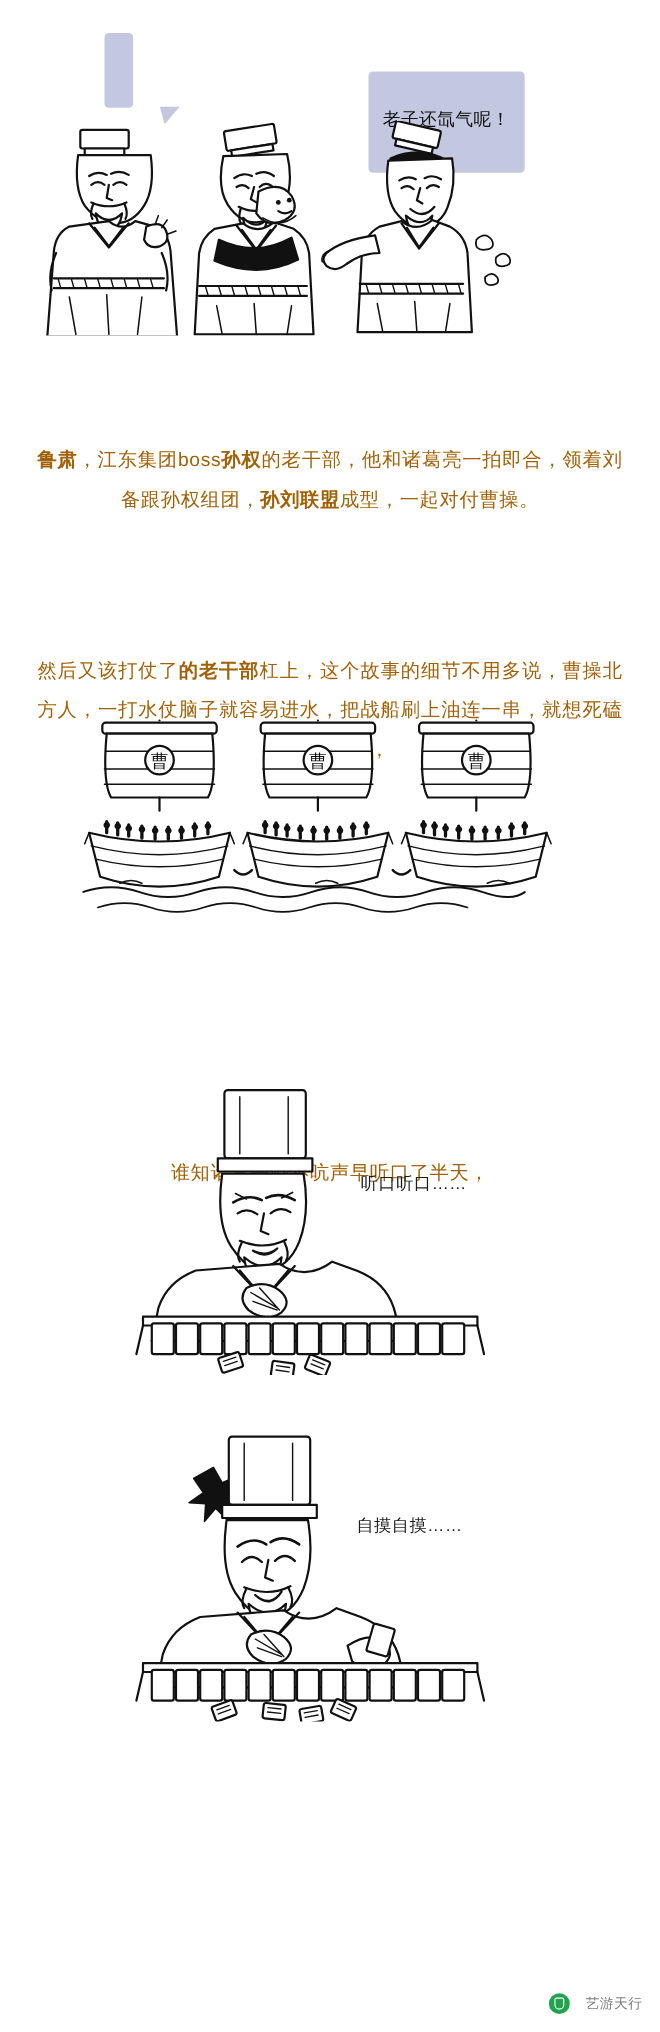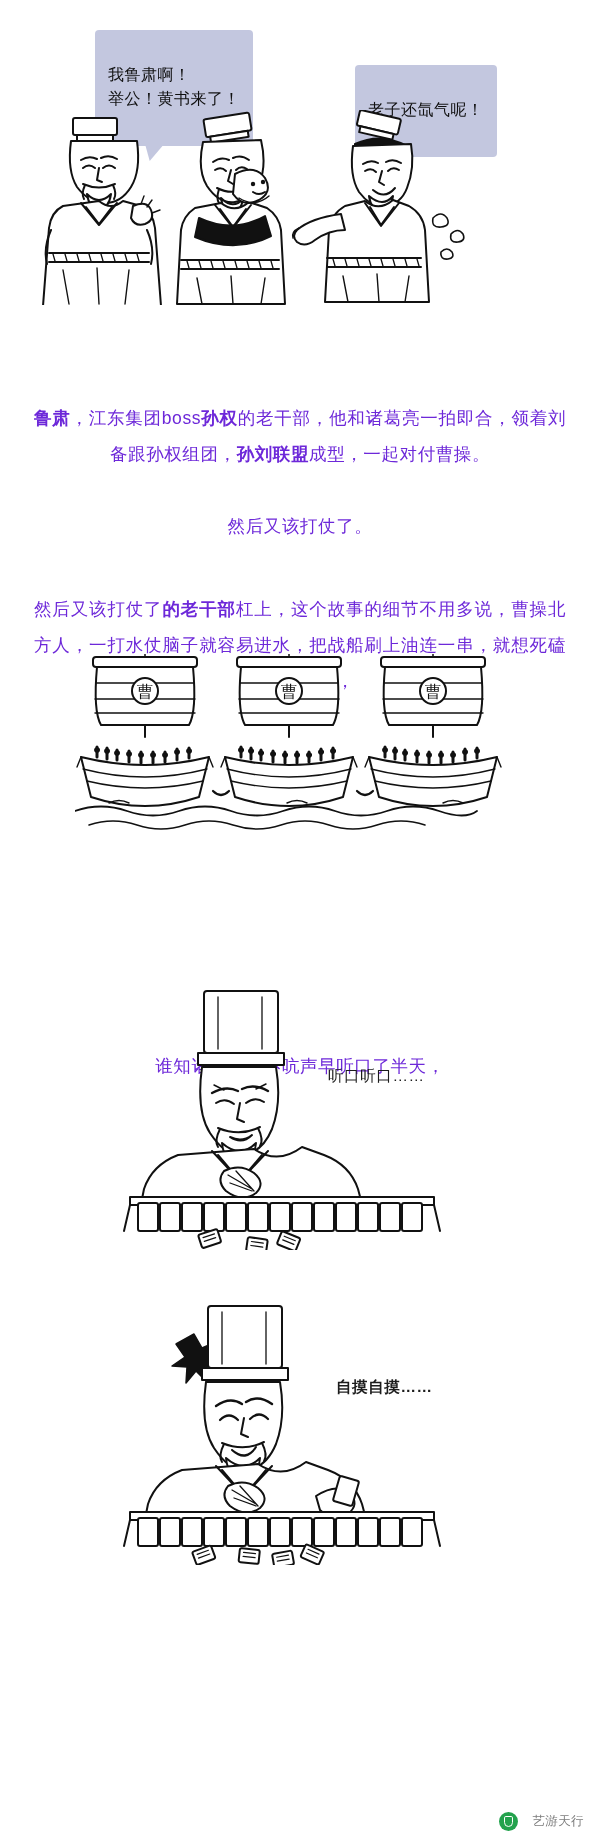--- a/index.html
+++ b/index.html
@@ -31,56 +31,56 @@
   }
   .bubble .tail{
     position:absolute;
     width:0;height:0;
     border-left:9px solid transparent;
     border-right:9px solid transparent;
     border-top:16px solid #c3c7df;
   }
   #bubble-1{left:95px;top:30px;}
   #bubble-1 .tail{left:48px;bottom:-15px;transform:skewX(-16deg);}
-  #bubble-2{left:355px;top:65px;}
+  #bubble-2{left:335px;top:65px;}
   #bubble-2 .tail{left:36px;bottom:-15px;transform:skewX(12deg);}
 
   
   .illus{position:absolute;}
   .illus svg{display:block;}
 
   
   .para{
     position:absolute;
     left:34px;
     width:532px;
     font-size:17.5px;
     line-height:36px;
-    color:#6d28d9;
+    color:#a16207;
     letter-spacing:.6px;
   }
   .para.justify{text-align:justify;text-align-last:center;}
   .para.center{text-align:center;}
   .para b{font-weight:bold;}
 
   #para-1{top:382px;}
   #para-2{top:490px;}
   #para-3{top:573px;}
   #para-4{top:1030px;}
 
   
   .caption{
     position:absolute;
     font-size:15.5px;
     color:#1c1c1c;
     letter-spacing:.6px;
     white-space:nowrap;
   }
   #caption-1{left:328px;top:1066px;}
-  #caption-2{left:336px;top:1377px;font-weight:bold;}
+  #caption-2{left:324px;top:1377px;}
 
   
   .watermark{
     position:absolute;
     right:16px;
     bottom:16px;
     display:flex;
     align-items:center;
     gap:14px;
   }
@@ -99,22 +99,20 @@
     box-sizing:border-box;
   }
   .wm-text{font-size:12.5px;color:#7d7d7d;letter-spacing:.4px;}
 </style>
 </head>
 <body>
 
 <div class="page">
 
   <div class="bubble" id="bubble-1">
-    <span>我鲁肃啊！
-举公！黄书来了！</span>
     <span class="tail"></span>
   </div>
 
   <div class="bubble" id="bubble-2">
     <span>老子还氙气呢！</span>
     <span class="tail"></span>
   </div>
 
   <div class="illus" style="left:25px;top:110px;">
     <svg width="490" height="195" viewBox="0 0 490 195" fill="none" stroke="#111" stroke-width="2" stroke-linecap="round" stroke-linejoin="round">
@@ -231,21 +229,20 @@
 
         <path d="M108 108 q8 -8 14 0 q4 8 -6 9 q-10 1 -8 -9z" stroke-width="1.6"></path>
         <path d="M126 124 q7 -7 12 0 q3 7 -5 8 q-9 1 -7 -8z" stroke-width="1.6"></path>
         <path d="M116 142 q6 -6 11 0 q3 6 -4 7 q-8 1 -7 -7z" stroke-width="1.6"></path>
       </g>
     </svg>
   </div>
 
   <p class="para justify" id="para-1"><b>鲁肃</b><span>，江东集团boss</span><b>孙权</b><span>的老干部，他和诸葛亮一拍即合，领着刘备跟孙权组团，</span><b>孙刘联盟</b><span>成型，一起对付曹操。</span></p>
 
-  <p class="para center" id="para-2">然后又该打仗了。</p>
 
   <p class="para justify" id="para-3"><span>然后又该打仗了</span><b>的老干部</b><span>杠上，这个故事的细节不用多说，曹操北方人，一打水仗脑子就容易进水，把战船刷上油连一串，就想死磕一把清一色，</span></p>
 
   <div class="illus" style="left:75px;top:645px;">
     <svg width="450" height="190" viewBox="0 0 450 190" fill="none" stroke="#111" stroke-width="2" stroke-linecap="round" stroke-linejoin="round">
 
       <g id="ship-a">
 
         <path d="M70 10 h0"></path>
 

